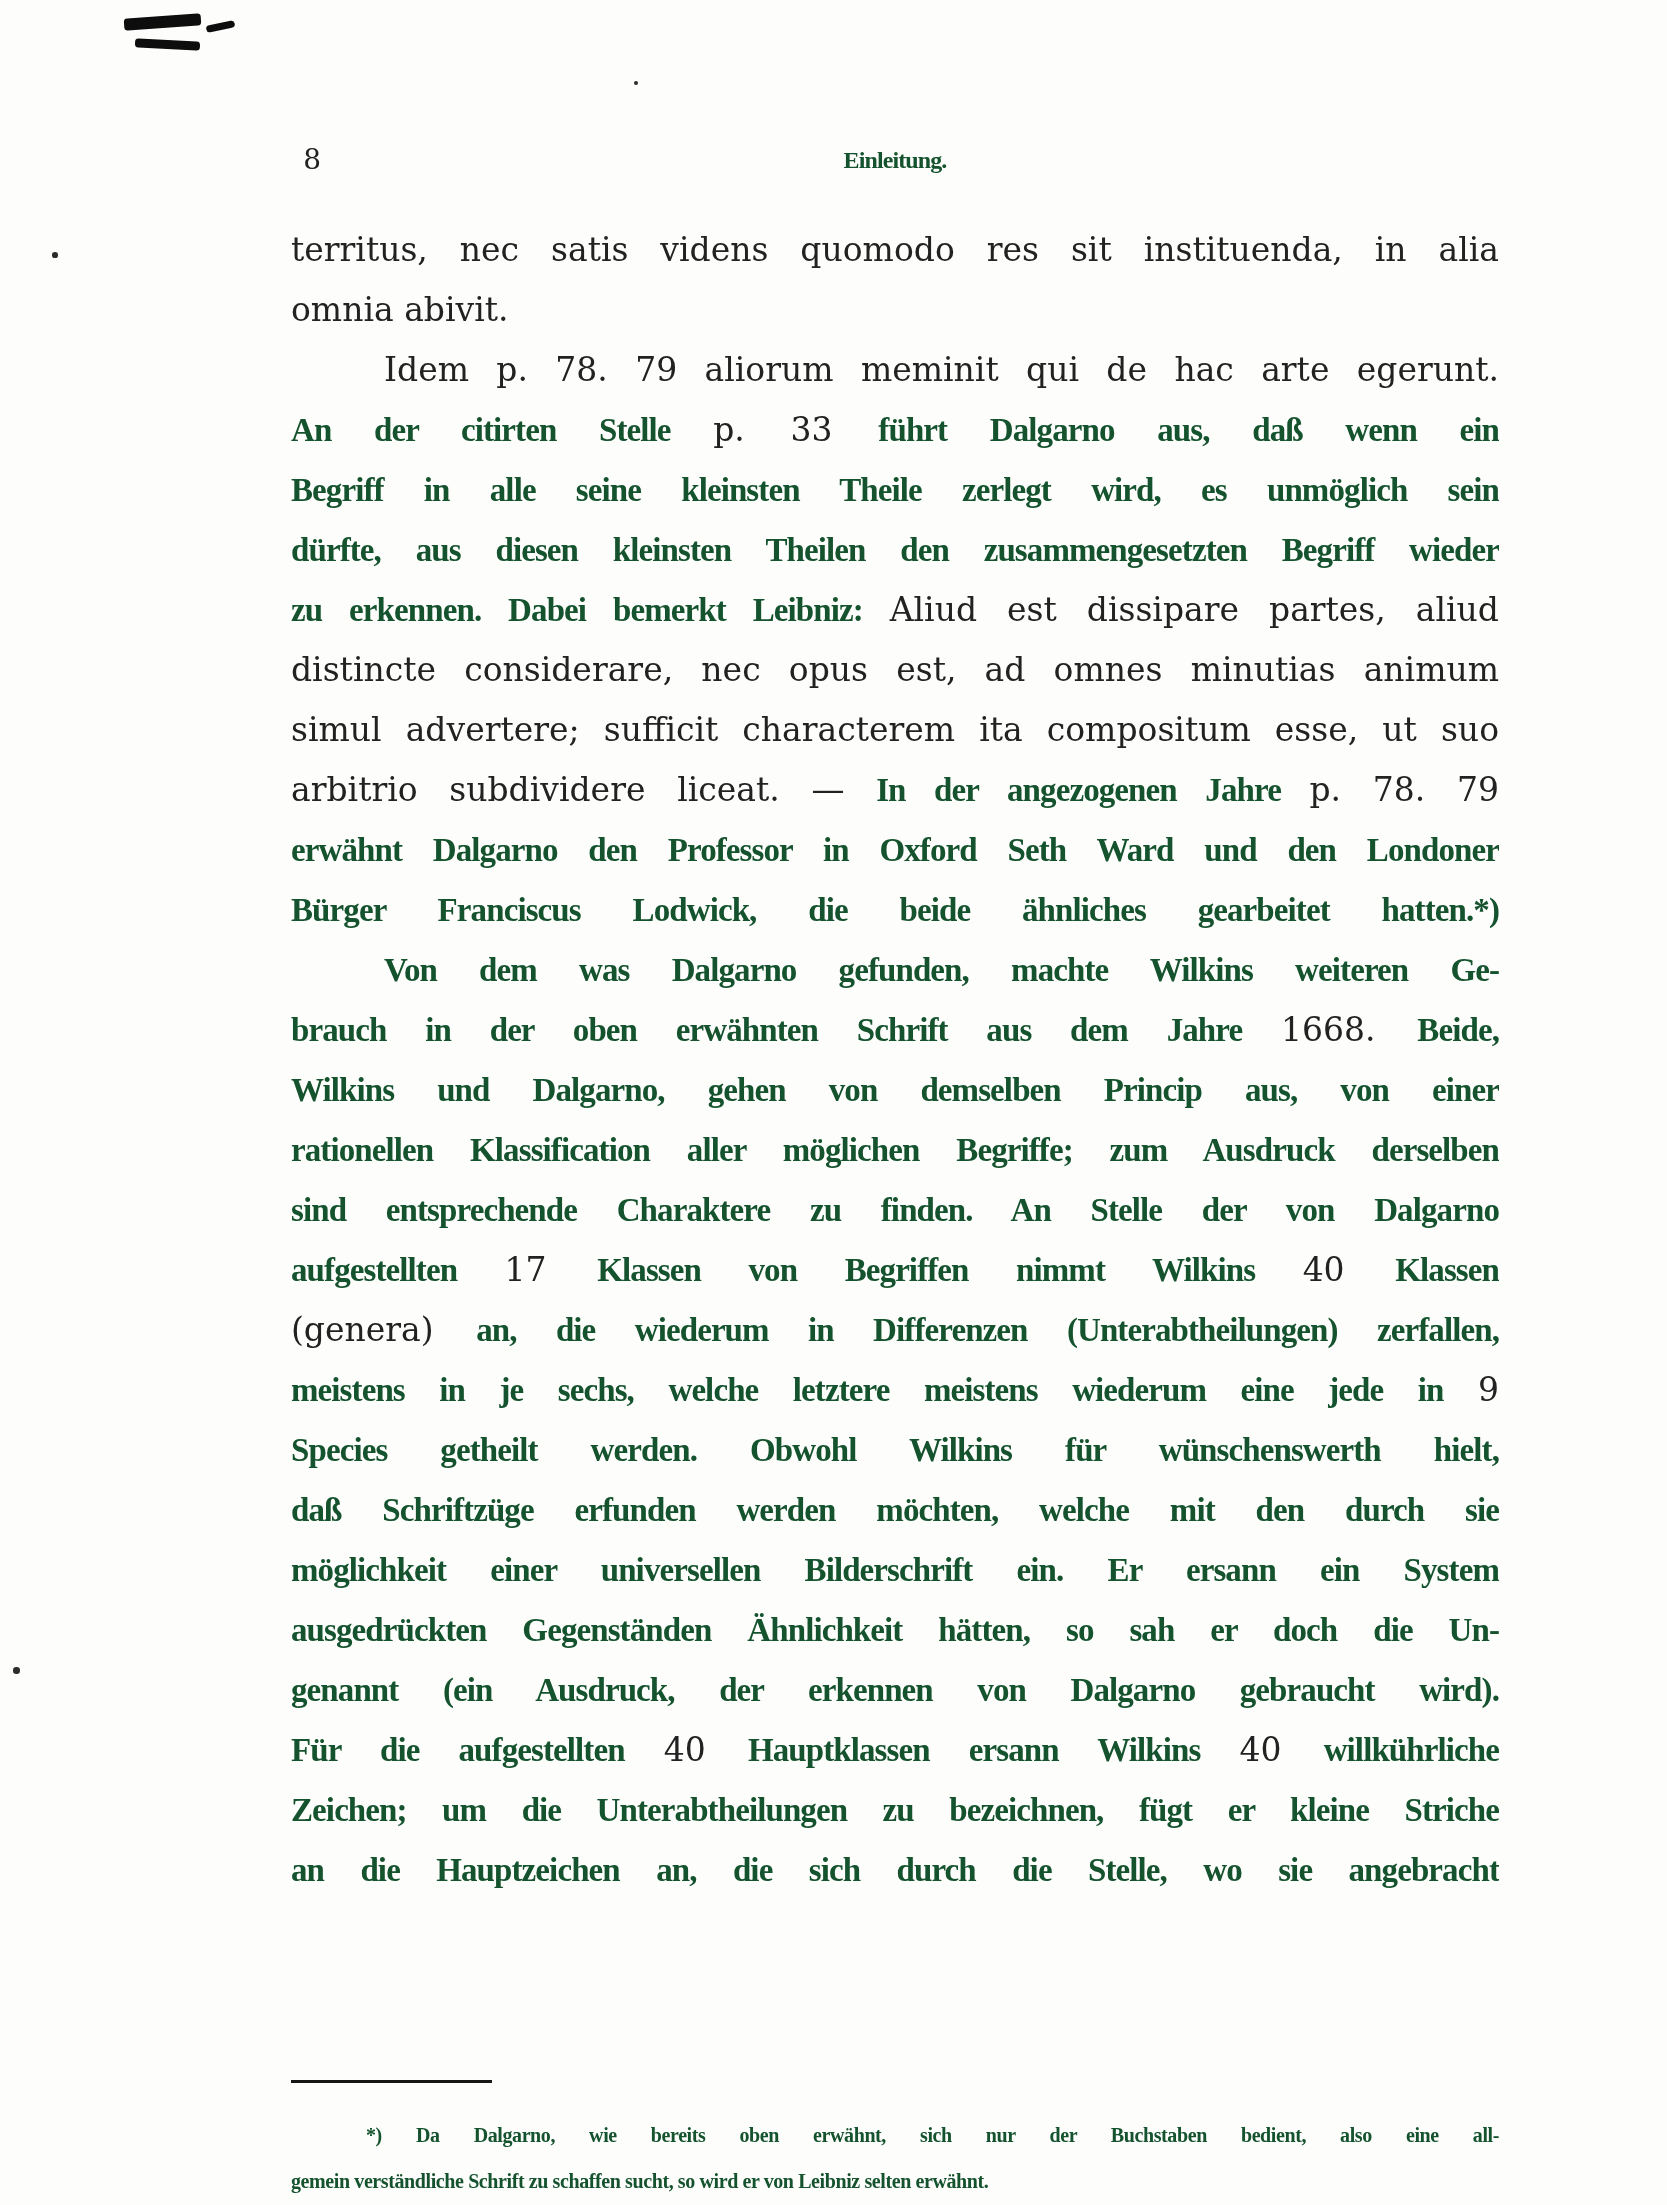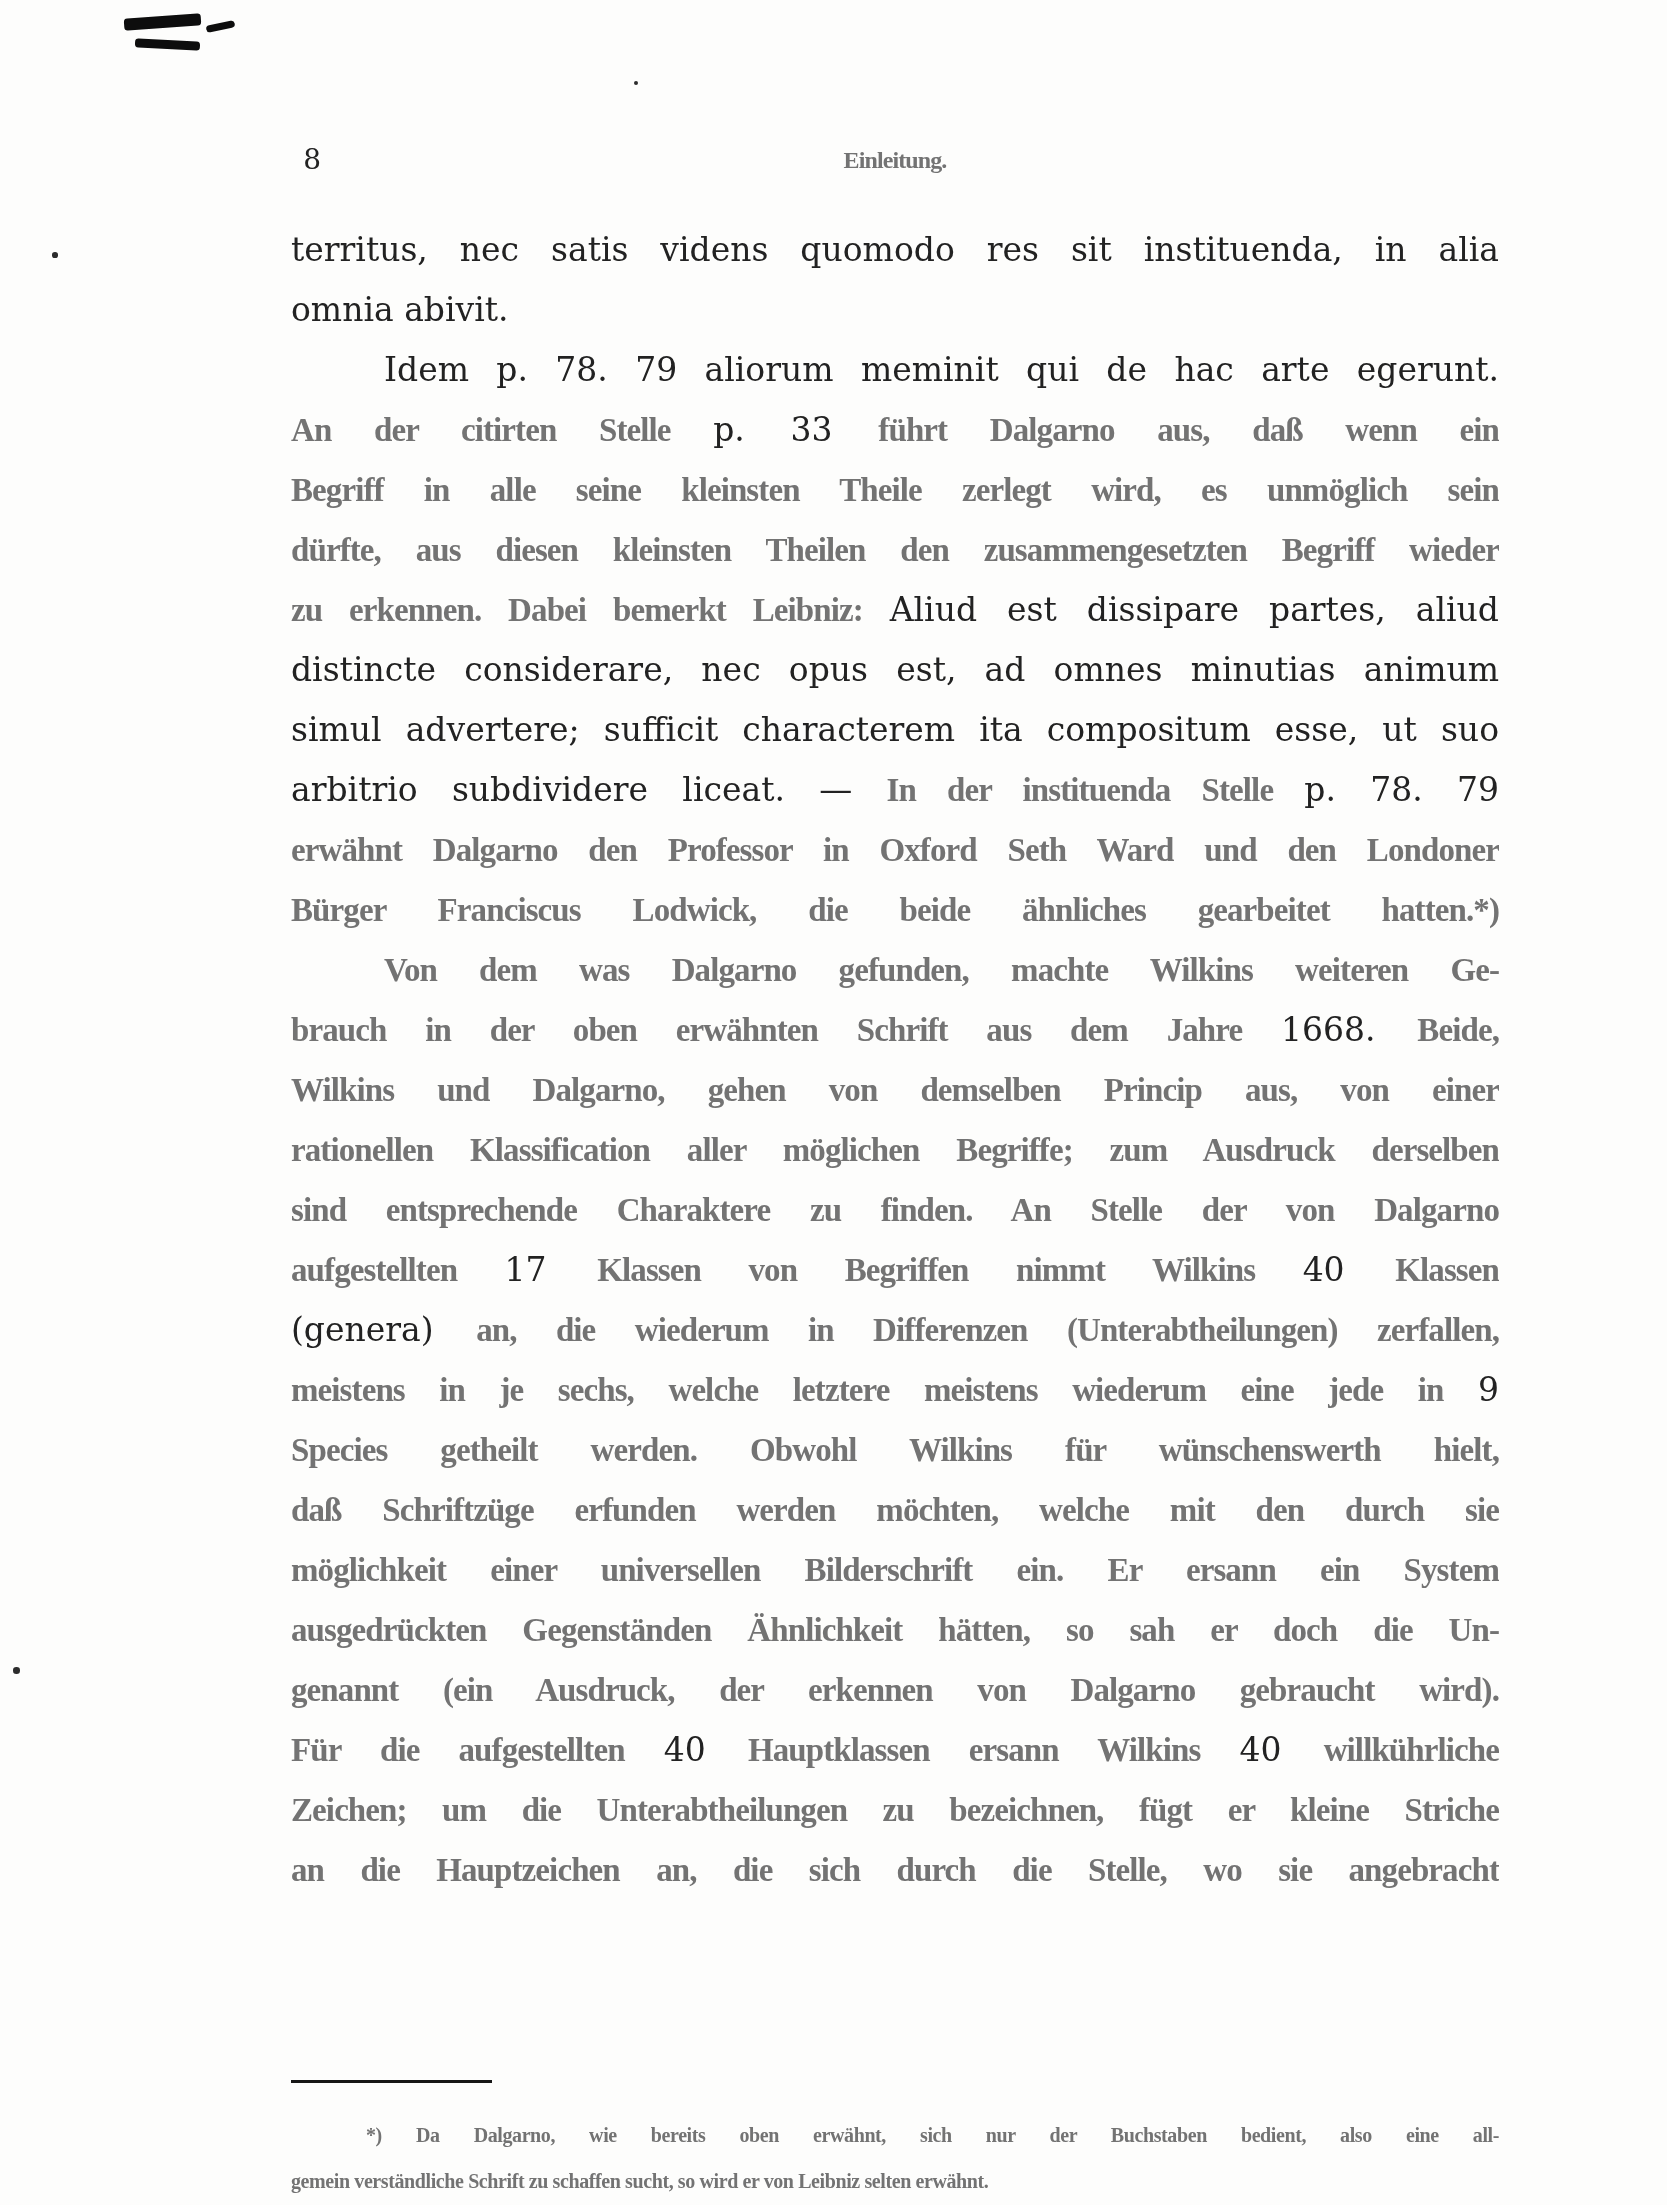--- a/index.html
+++ b/index.html
@@ -1,21 +1,21 @@
 <!DOCTYPE html>
 <html style="font-size:7px"><head>
 <meta charset="utf-8">
 <style>
   html, body { margin:0; padding:0; }
   body { width:1667px; height:2385px; background:#e9e9e7; font-family:"DejaVu Serif", serif; }
   .page { position:relative; width:1667px; height:2385px; background:#fdfdfc; color:#1b1b1b; overflow:hidden; }
 
   
   .an { font-family:"DejaVu Serif", serif; font-weight:400; color:#222; }
-  .fr { font-family:"Liberation Serif", serif; font-weight:700; letter-spacing:-0.9px; color:#737373; }
+  .fr { font-family:"Liberation Serif", serif; font-weight:700; letter-spacing:-0.9px; color:#14532d; }
 
   .page-header { position:absolute; left:291px; top:142px; width:1208px; height:36px; line-height:36px; }
   .page-number { position:absolute; left:12.3px; top:0; font-size:28px; }
   .running-title { display:block; text-align:center; font-size:24px; }
 
   .text-block { position:absolute; left:291px; top:220px; width:1208px; }
   .bline { height:60px; line-height:60px; overflow:hidden; white-space:normal; }
   .bline .an { font-size:33px; }
   .bline .fr { font-size:33px; }
 
@@ -48,21 +48,21 @@
   <main class="text-block" id="body-text">
       <div class="bline just"><span class="an">territus, nec satis videns quomodo res sit instituenda, in alia</span></div>
       <div class="bline"><span class="an">omnia abivit.</span></div>
       <div class="bline just ind"><span class="an">Idem p. 78. 79 aliorum meminit qui de hac arte egerunt.</span></div>
       <div class="bline just"><span class="fr">An der citirten Stelle </span><span class="an">p. 33 </span><span class="fr">führt Dalgarno aus, daß wenn ein</span></div>
       <div class="bline just"><span class="fr">Begriff in alle seine kleinsten Theile zerlegt wird, es unmöglich sein</span></div>
       <div class="bline just"><span class="fr">dürfte, aus diesen kleinsten Theilen den zusammengesetzten Begriff wieder</span></div>
       <div class="bline just"><span class="fr">zu erkennen. Dabei bemerkt Leibniz: </span><span class="an">Aliud est dissipare partes, aliud</span></div>
       <div class="bline just"><span class="an">distincte considerare, nec opus est, ad omnes minutias animum</span></div>
       <div class="bline just"><span class="an">simul advertere; sufficit characterem ita compositum esse, ut suo</span></div>
-      <div class="bline just"><span class="an">arbitrio subdividere liceat. — </span><span class="fr">In der instituenda Stelle </span><span class="an">p. 78. 79</span></div>
+      <div class="bline just"><span class="an">arbitrio subdividere liceat. — </span><span class="fr">In der angezogenen Jahre </span><span class="an">p. 78. 79</span></div>
       <div class="bline just"><span class="fr">erwähnt Dalgarno den Professor in Oxford Seth Ward und den Londoner</span></div>
       <div class="bline just"><span class="fr">Bürger Franciscus Lodwick, die beide ähnliches gearbeitet hatten.*)</span></div>
       <div class="bline just ind"><span class="fr">Von dem was Dalgarno gefunden, machte Wilkins weiteren Ge-</span></div>
       <div class="bline just"><span class="fr">brauch in der oben erwähnten Schrift aus dem Jahre </span><span class="an">1668. </span><span class="fr">Beide,</span></div>
       <div class="bline just"><span class="fr">Wilkins und Dalgarno, gehen von demselben Princip aus, von einer</span></div>
       <div class="bline just"><span class="fr">rationellen Klassification aller möglichen Begriffe; zum Ausdruck derselben</span></div>
       <div class="bline just"><span class="fr">sind entsprechende Charaktere zu finden. An Stelle der von Dalgarno</span></div>
       <div class="bline just"><span class="fr">aufgestellten </span><span class="an">17 </span><span class="fr">Klassen von Begriffen nimmt Wilkins </span><span class="an">40 </span><span class="fr">Klassen</span></div>
       <div class="bline just"><span class="an">(genera) </span><span class="fr">an, die wiederum in Differenzen (Unterabtheilungen) zerfallen,</span></div>
       <div class="bline just"><span class="fr">meistens in je sechs, welche letztere meistens wiederum eine jede in </span><span class="an">9</span></div>

